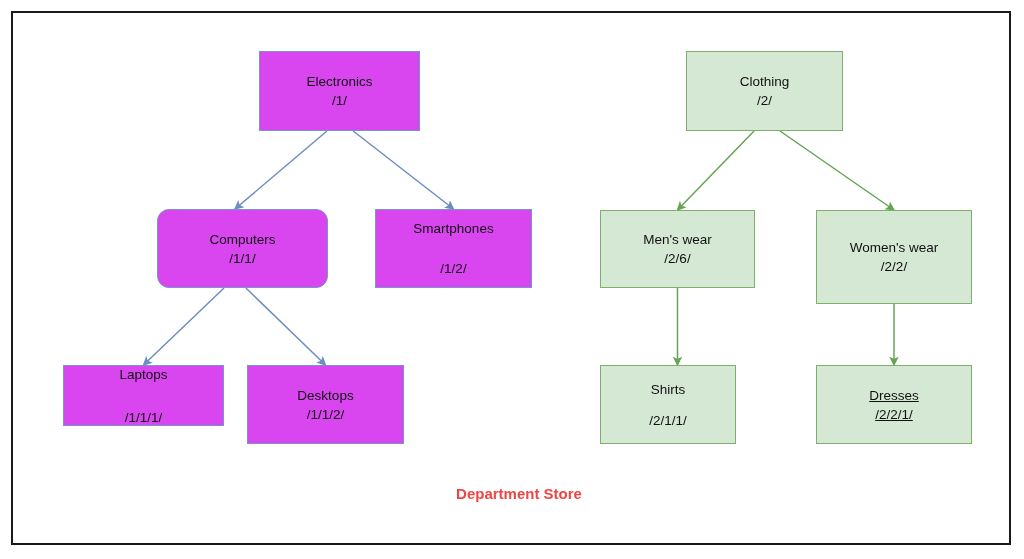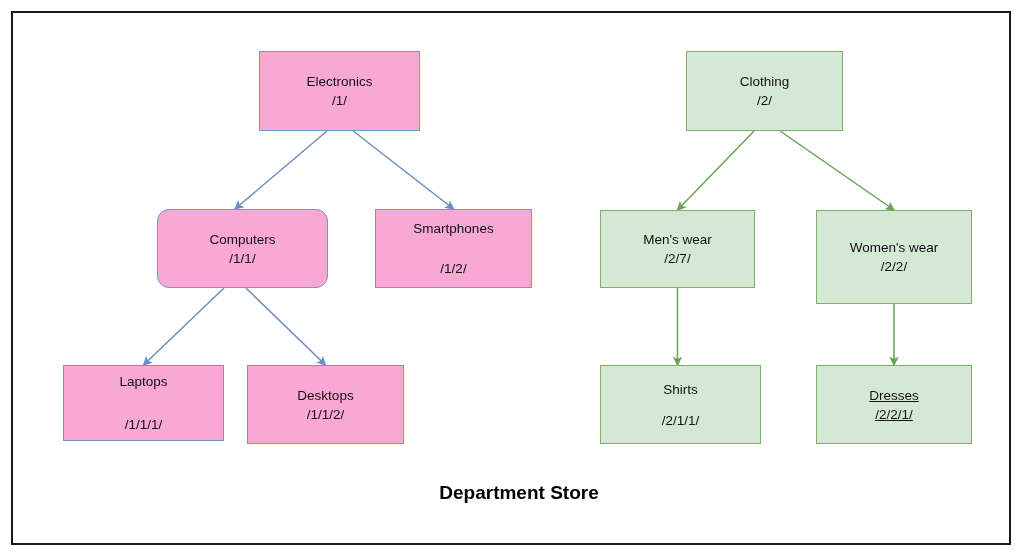--- a/index.html
+++ b/index.html
@@ -43,39 +43,39 @@
     align-items: center;
     justify-content: center;
     font-size: 13.5px;
     line-height: 19px;
     color: #111111;
     text-align: center;
     border-width: 1.4px;
     border-style: solid;
   }
   .node.blue {
-    background: #f9a8d4;
+    background: #d946ef;
     border-color: #7396cd;
   }
   .node.green {
     background: #d5e8d4;
     border-color: #7fb069;
     text-align: center;
   }
   .node .label {
     white-space: nowrap;
   }
   .node .path {
     white-space: nowrap;
   }
   #caption {
     position: absolute;
-    font-size: 19px;
+    font-size: 15px;
     font-weight: bold;
-    color: #000000;
+    color: #ef4444;
     text-align: left;
     white-space: nowrap;
   }
 </style>
 </head>
 <body>
 
 <div id="canvas">
 
   <div id="frame"></div>
@@ -107,41 +107,41 @@
         <div class="path">/1/</div>
       </div>
       <div class="node blue" style="left: 157px; top: 209px; width: 171px; height: 79px; border-radius: 12px;">
         <div class="label">Computers</div>
         <div class="path">/1/1/</div>
       </div>
       <div class="node blue" style="left: 375px; top: 209px; width: 157px; height: 79px; gap: 21px;">
         <div class="label">Smartphones</div>
         <div class="path">/1/2/</div>
       </div>
-      <div class="node blue" style="left: 63px; top: 365px; width: 161px; height: 76px; gap: 24px;">
+      <div class="node blue" style="left: 63px; top: 365px; width: 161px; height: 61px; gap: 24px;">
         <div class="label">Laptops</div>
         <div class="path">/1/1/1/</div>
       </div>
       <div class="node blue" style="left: 247px; top: 365px; width: 157px; height: 79px;">
         <div class="label">Desktops</div>
         <div class="path">/1/1/2/</div>
       </div>
       <div class="node green" style="left: 686px; top: 51px; width: 157px; height: 80px;">
         <div class="label">Clothing</div>
         <div class="path">/2/</div>
       </div>
       <div class="node green" style="left: 600px; top: 210px; width: 155px; height: 78px;">
         <div class="label">Men's wear</div>
-        <div class="path">/2/7/</div>
+        <div class="path">/2/6/</div>
       </div>
       <div class="node green" style="left: 816px; top: 210px; width: 156px; height: 94px;">
         <div class="label">Women's wear</div>
         <div class="path">/2/2/</div>
       </div>
-      <div class="node green" style="left: 600px; top: 365px; width: 161px; height: 79px; gap: 12px;">
+      <div class="node green" style="left: 600px; top: 365px; width: 136px; height: 79px; gap: 12px;">
         <div class="label">Shirts</div>
         <div class="path">/2/1/1/</div>
       </div>
       <div class="node green" style="left: 816px; top: 365px; width: 156px; height: 79px; text-decoration: underline;">
         <div class="label">Dresses</div>
         <div class="path">/2/2/1/</div>
       </div>
     </div>
 
   <div id="caption" style="left: 519px; top: 493px; transform: translate(-50%, -50%);">Department Store</div>

